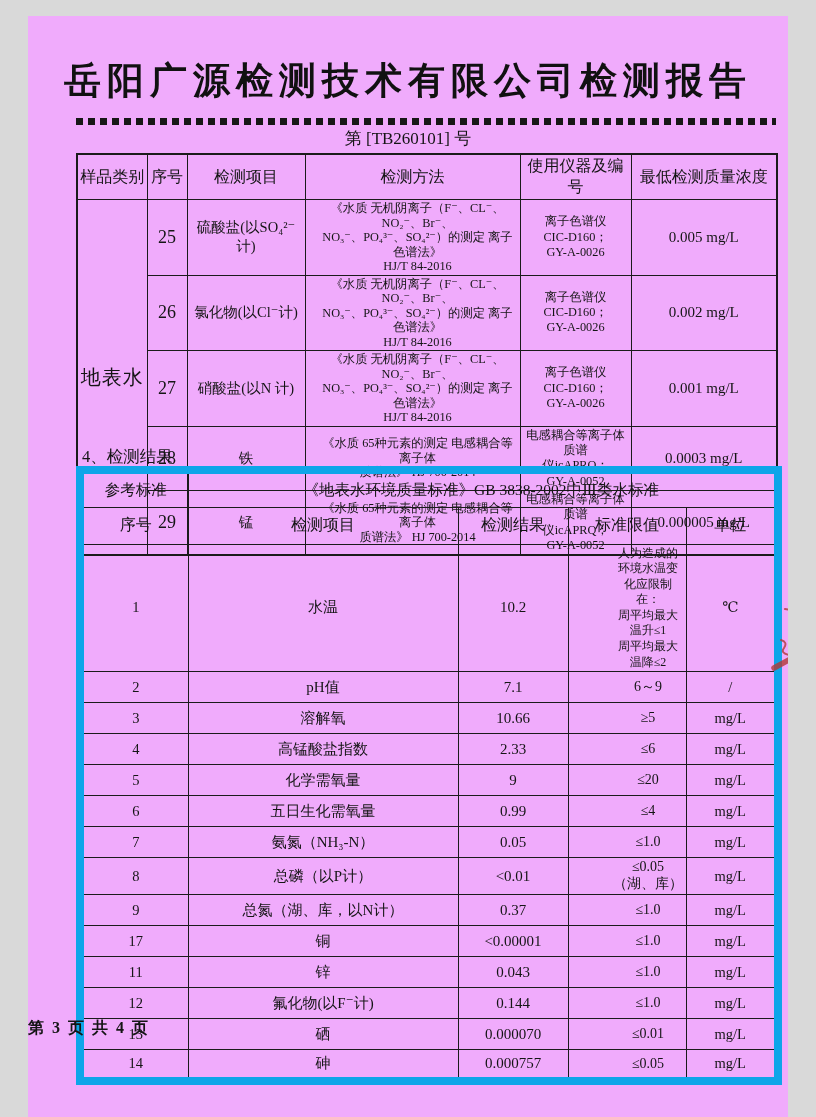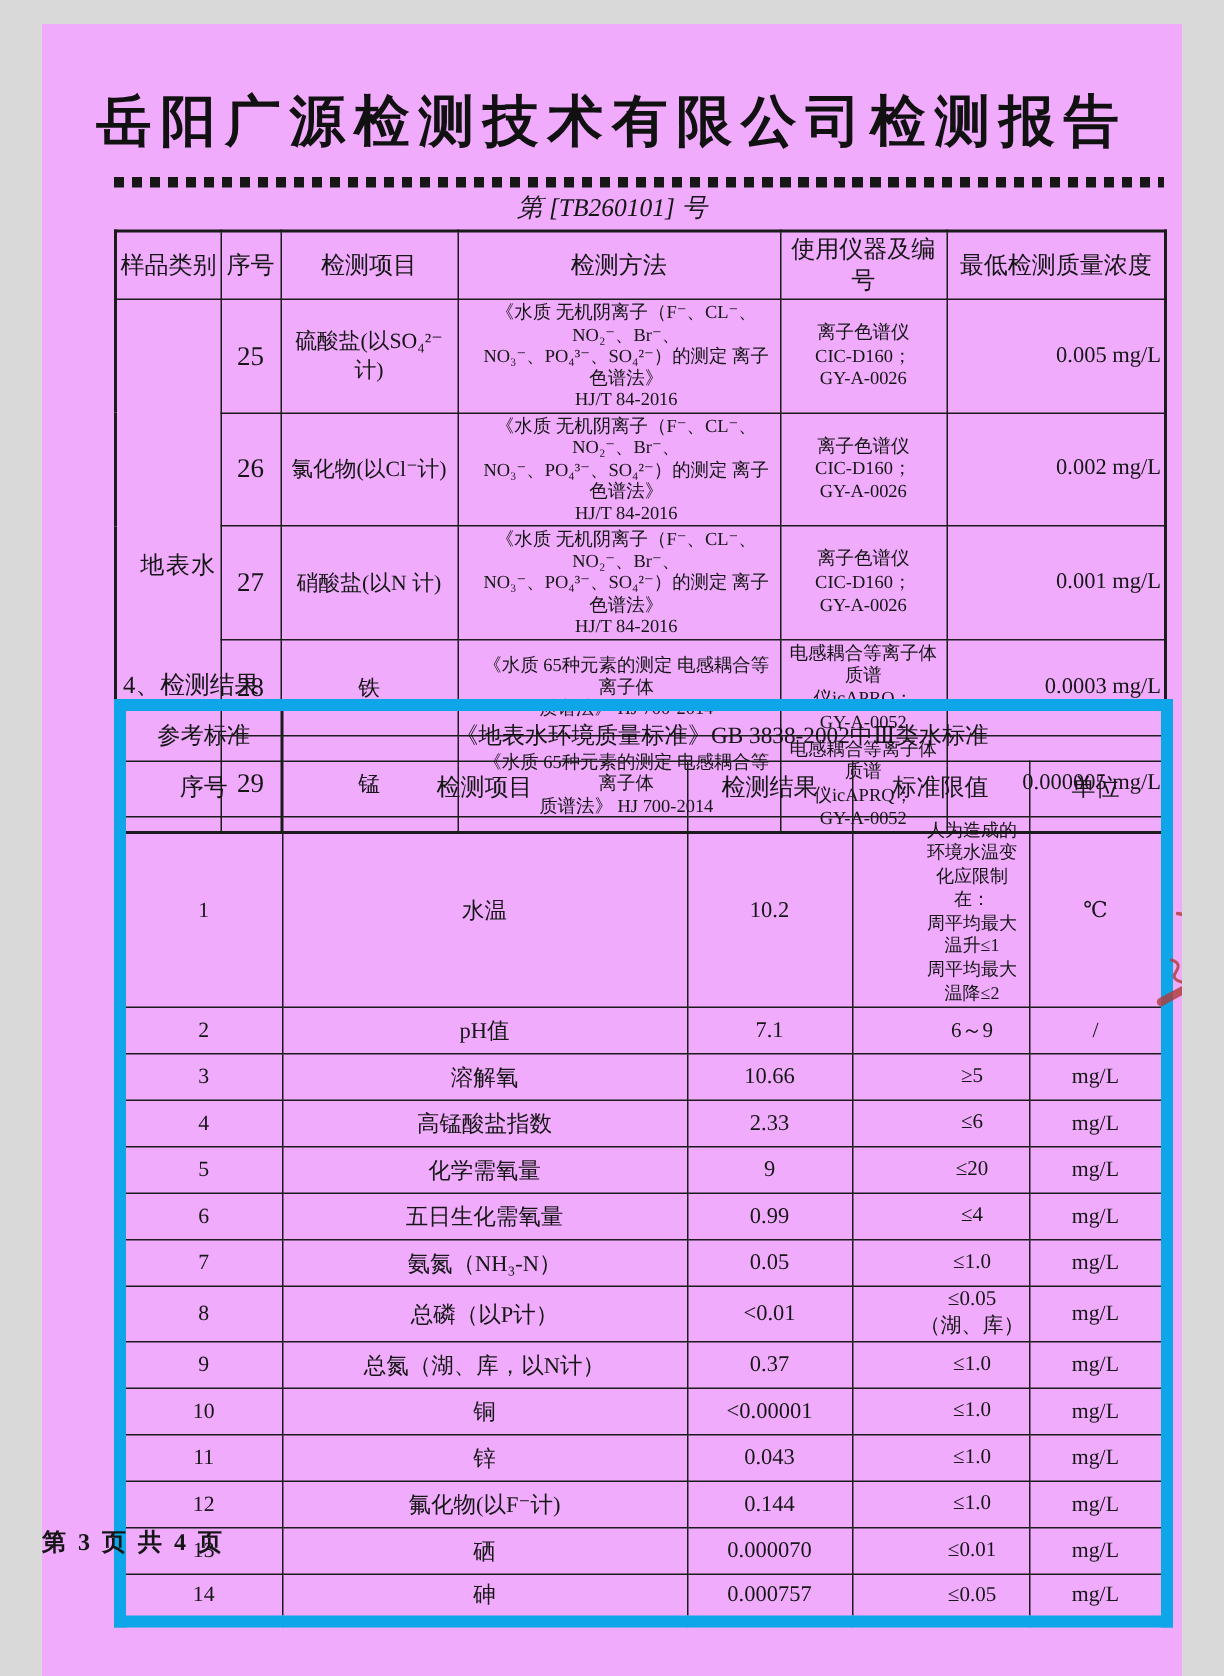--- a/index.html
+++ b/index.html
@@ -3,38 +3,38 @@
 <meta charset="utf-8">
 <style>
   html,body{margin:0;padding:0;background:#d9d9d9;}
   .page{position:relative;width:760px;height:1117px;margin:16px auto;background:#f0abfc;
         font-family:"Liberation Serif","DejaVu Serif",serif;color:#151515;overflow:hidden;}
   .title{position:absolute;top:40px;left:0;width:100%;text-align:center;
          font-family:"Liberation Sans","DejaVu Sans",sans-serif;font-weight:bold;
          font-size:37px;letter-spacing:6px;white-space:nowrap;color:#111;}
   .dotline{position:absolute;top:102px;left:48px;width:700px;height:7px;
            background:repeating-linear-gradient(90deg,#171717 0 7px,transparent 7px 12px);}
-  .docno{position:absolute;top:111px;left:0;width:100%;text-align:center;font-size:17px;font-style:italic;}
+  .docno{position:absolute;top:111px;left:0;width:100%;text-align:center;font-size:17px;}
   table{border-collapse:collapse;table-layout:fixed;}
   .t1{position:absolute;top:137px;left:48px;width:700px;border:2px solid #1b1b1b;}
   .t2{position:absolute;top:450px;left:48px;width:698px;border:8px solid #0ea5e9;}
   .t1 th,.t1 td,.t2 td{border:1.5px solid #1b1b1b;text-align:center;vertical-align:middle;
         padding:1px 2px;overflow:hidden;}
   .t1 thead tr{height:38px;padding-left:12px;}
   .t1 th{font-weight:normal;font-size:16px;}
   .t1 tbody tr{height:45px;}
   .t1 tbody tr:nth-child(1){height:46px;}
   .t1 tbody tr:nth-child(4){height:48px;}
   .t1 tbody tr:nth-child(5){height:49px;}
-  .t1 .cat{font-size:16px;letter-spacing:1px;text-align:right;}
+  .t1 .cat{font-size:20px;letter-spacing:1px;}
   .t1 .no{font-size:18px;}
   .t1 .item{font-size:14.5px;}
   .t1 .method{font-size:12.3px;line-height:1.18;white-space:pre-line;padding-left:12px;}
   .t1 .inst{font-size:12.3px;line-height:1.25;white-space:pre-line;}
-  .t1 .lod{font-size:15px;text-align:right;}
+  .t1 .lod{font-size:15px;}
   .sec{position:absolute;top:430px;left:54px;font-size:16.5px;}
   .t2 .refrow{height:37px;}
   .t2 .refrow td{font-size:15.5px;}
   .t2 .headrow{height:37px;}
   .t2 .headrow td{font-size:16px;}
   .t2 tbody tr{height:31px;}
   .t2 tbody tr.tall{height:68px;}
   .t2 .no{font-size:14.5px;}
   .t2 .item{font-size:15px;}
   .t2 .result{font-size:15px;}
@@ -217,21 +217,21 @@
           <td class="unit">mg/L</td>
         </tr>
         <tr>
           <td class="no">9</td>
           <td class="item">总氮（湖、库，以N计）</td>
           <td class="result">0.37</td>
           <td class="limit">≤1.0</td>
           <td class="unit">mg/L</td>
         </tr>
         <tr>
-          <td class="no">10</td>
+          <td class="no">17</td>
           <td class="item">铜</td>
           <td class="result">&lt;0.00001</td>
           <td class="limit">≤1.0</td>
           <td class="unit">mg/L</td>
         </tr>
         <tr>
           <td class="no">11</td>
           <td class="item">锌</td>
           <td class="result">0.043</td>
           <td class="limit">≤1.0</td>

